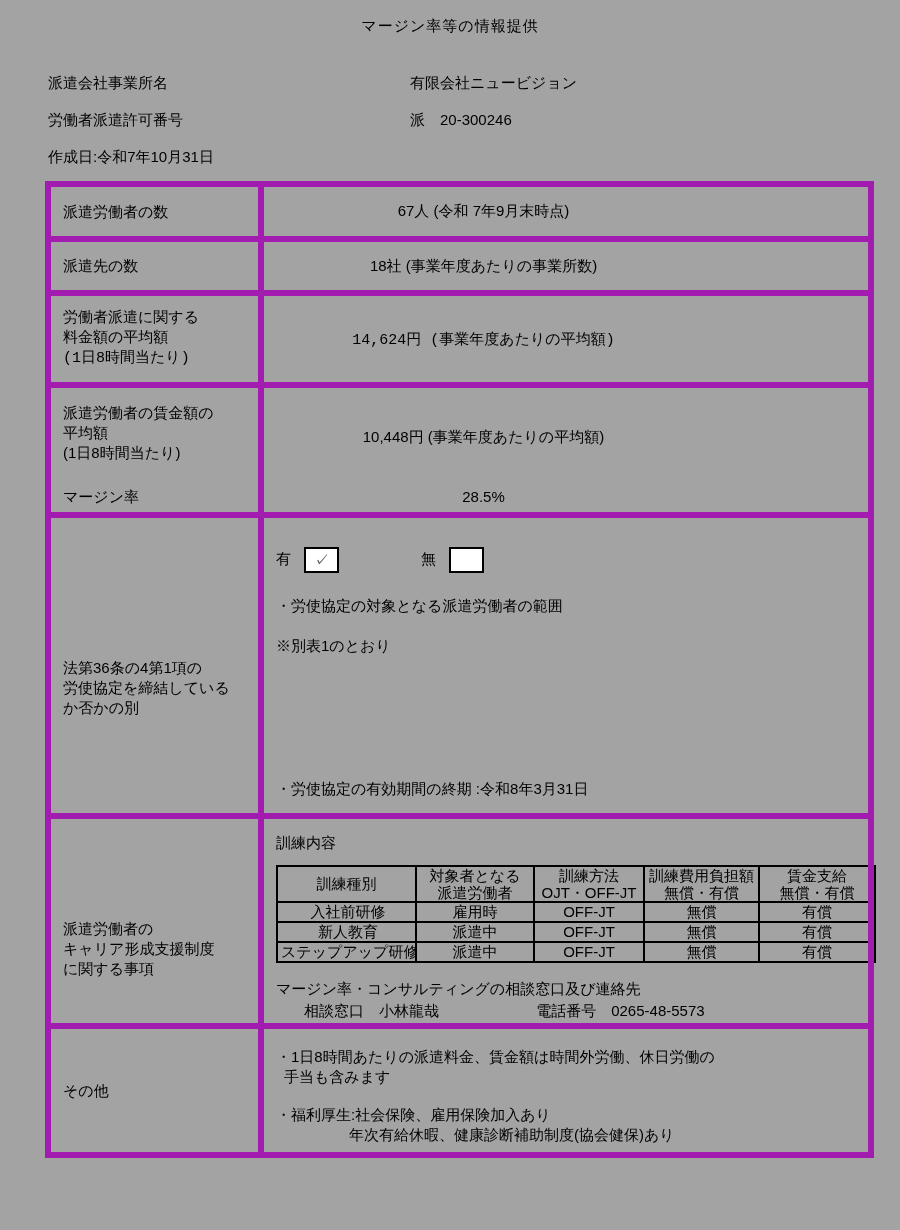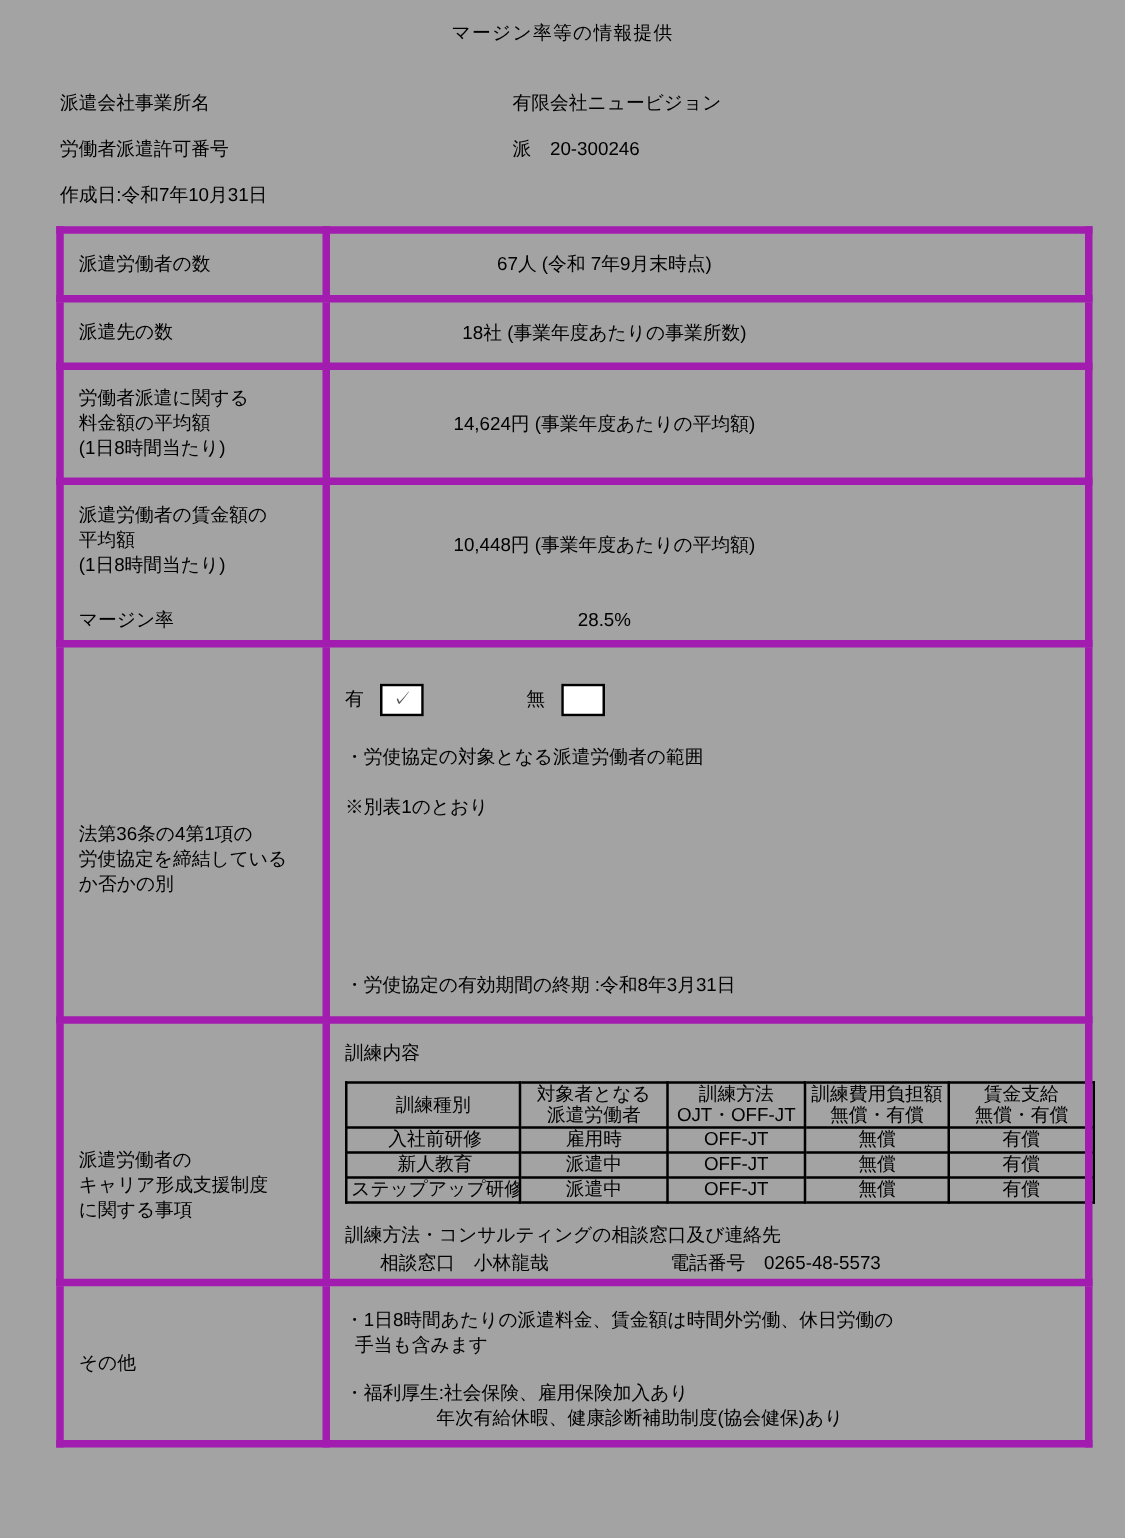--- a/index.html
+++ b/index.html
@@ -24,21 +24,21 @@
     border-collapse: collapse; table-layout: fixed;
     margin: 14px 0 0 45px; width: 823px;
   }
   table.main > tbody > tr > td { border: 6px solid #a21caf; vertical-align: middle; }
   td.lbl { padding-left: 12px; line-height: 20px; }
   td.val { text-align: center; padding-right: 165px; }
   .line { display: block; line-height: 20px; }
 
   tr.r1 > td { height: 55px; }
   tr.r2 > td { height: 54px; }
-  tr.r3 > td { height: 92px; }
+  tr.r3 > td { height: 92px; font-family: Liberation Mono, monospace; }
   tr.r4 > td { height: 130px; }
   tr.r5 > td { height: 301px; }
   tr.r6 > td { height: 210px; }
   tr.r7 > td { height: 129px; }
 
   tr.r4 > td, tr.r5 > td, tr.r6 > td { vertical-align: top; border-radius: 28px; }
   td.pt10 { padding-top: 10px; }
   .margin-label { margin-top: 24px; }
   tr.r4 .v1 { margin-top: 33px; line-height: 20px; text-align: center; padding-right: 165px; }
   tr.r4 .v2 { margin-top: 40px; line-height: 20px; text-align: center; padding-right: 165px; }
@@ -212,21 +212,21 @@
               </tr>
               <tr>
                 <td class="c1">ステップアップ研修</td>
                 <td>派遣中</td>
                 <td>OFF-JT</td>
                 <td>無償</td>
                 <td>有償</td>
               </tr>
             </tbody>
           </table>
-          <div class="contact-title">訓練方法・コンサルティングの相談窓口及び連絡先</div>
+          <div class="contact-title">マージン率・コンサルティングの相談窓口及び連絡先</div>
           <div class="contact-line">
             <span class="cw">相談窓口　小林龍哉</span>
             <span class="cp">電話番号　0265-48-5573</span>
           </div>
         </td>
       </tr>
       <tr class="r7">
         <td class="lbl">その他</td>
         <td class="content">
           <div class="o-line o1">・1日8時間あたりの派遣料金、賃金額は時間外労働、休日労働の</div>

